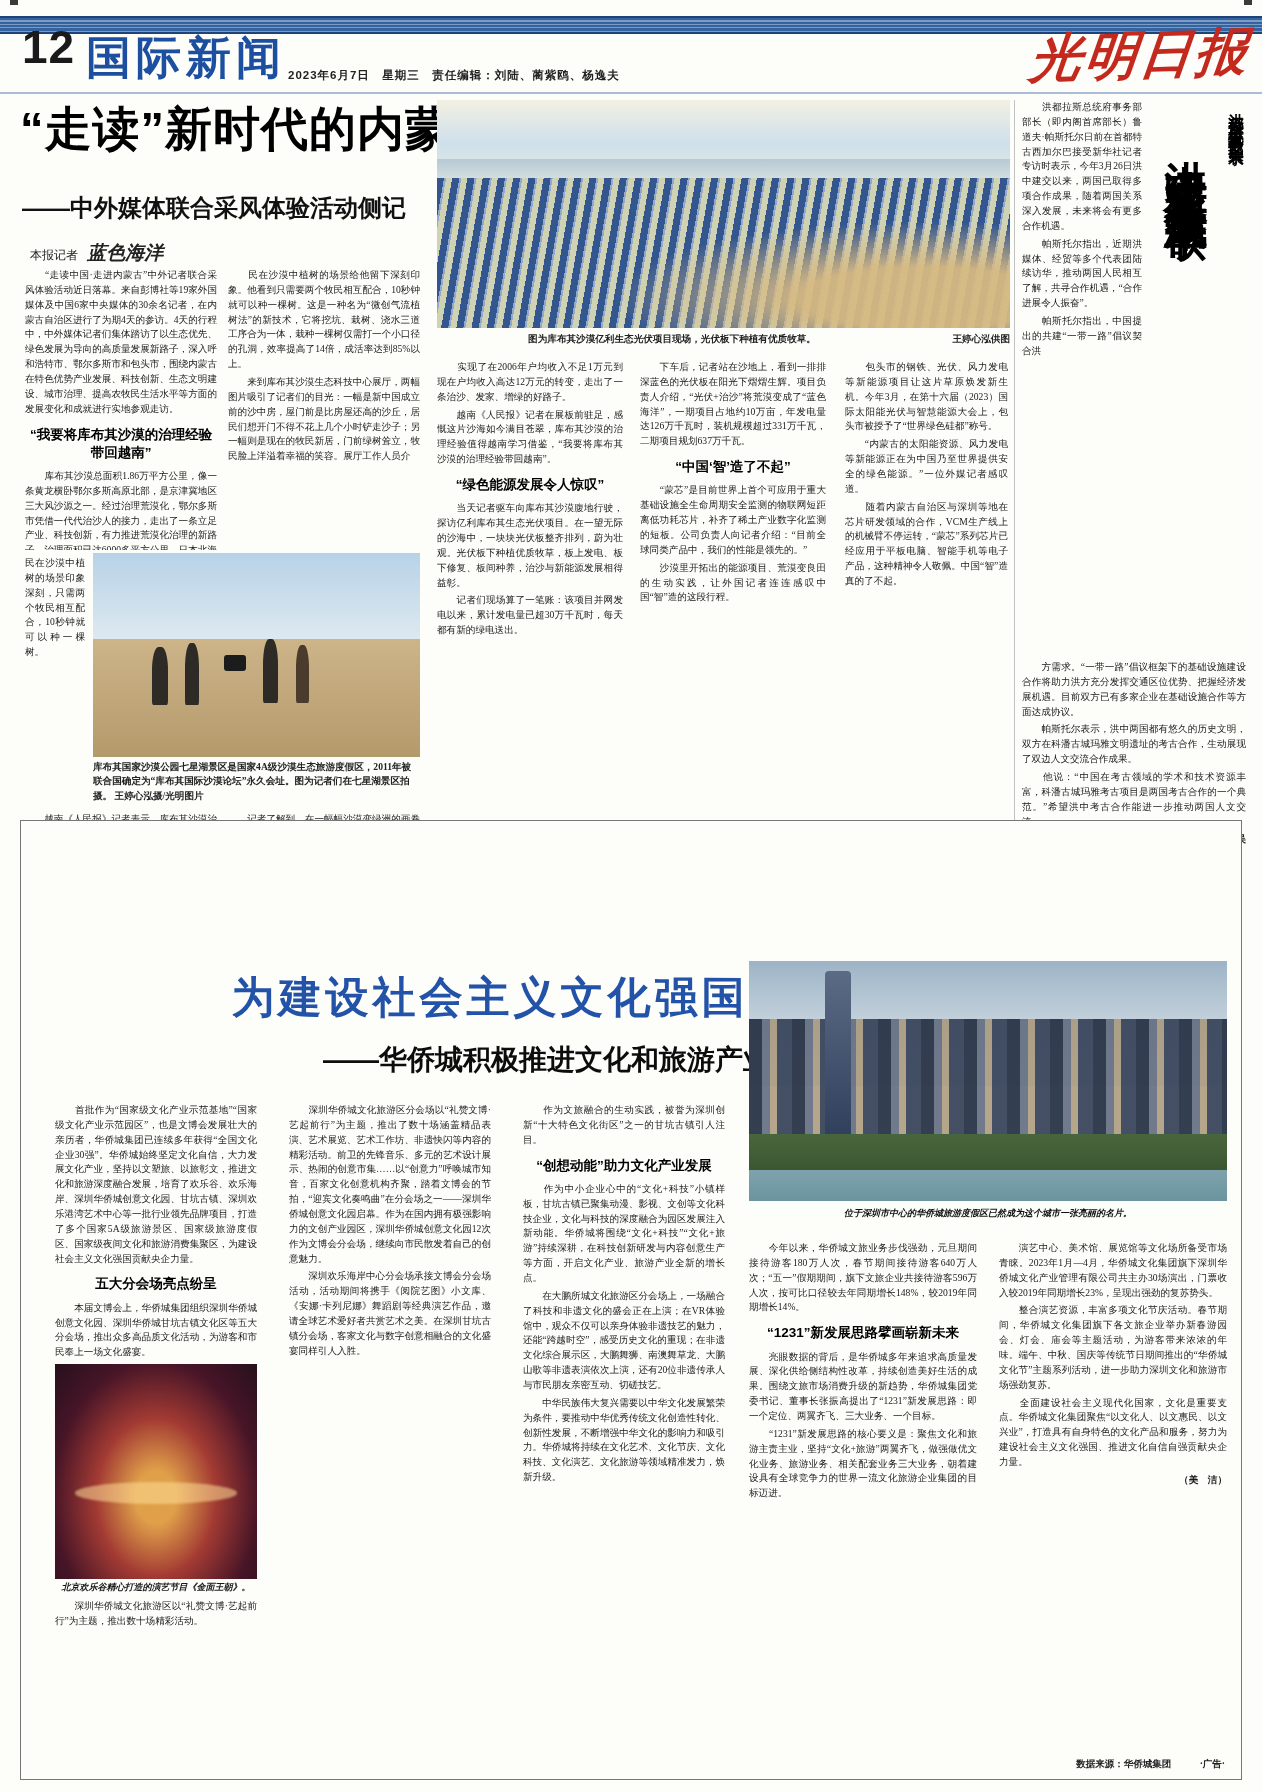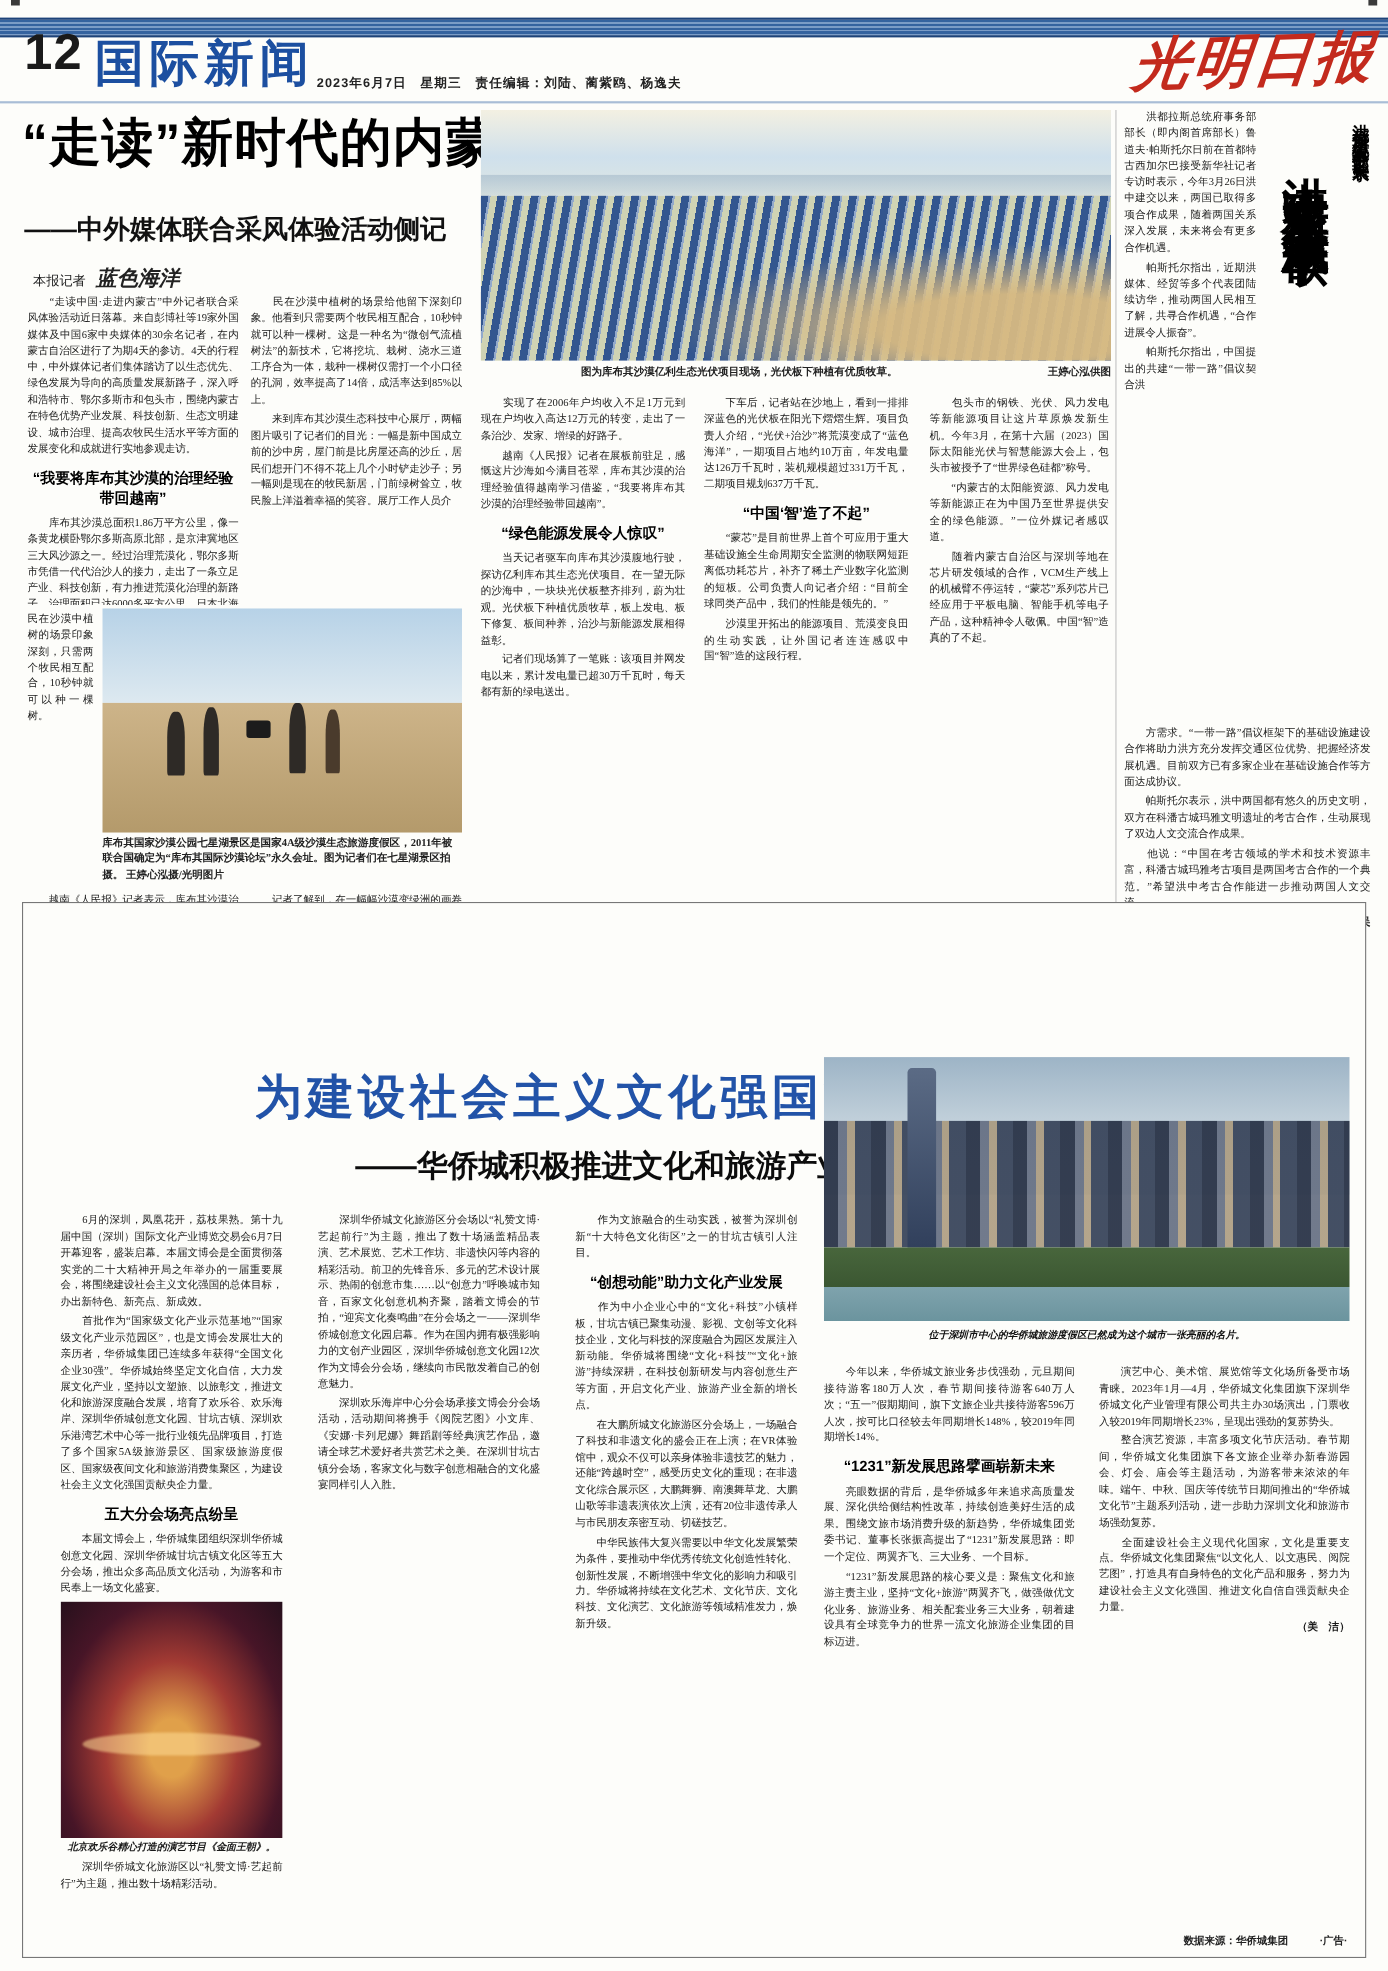--- a/index.html
+++ b/index.html
@@ -73,21 +73,21 @@
   .hn-body-bottom{position:absolute;left:0;top:566px;width:224px;height:212px;}
   .hn .col{position:static;}
   .attribution{font-weight:bold;text-align:right;}
 
   
   .adbox{position:absolute;left:20px;top:820px;width:1220px;height:958px;border:1px solid #777;background:#fdfdfa;}
   .ad-headline{position:absolute;left:0;top:148px;width:100%;text-align:center;
                font-size:43px;font-weight:900;color:#2253a8;letter-spacing:4px;}
   .ad-subtitle{position:absolute;left:0;top:220px;width:100%;text-align:center;
                font-size:28px;font-weight:800;color:#0c0c0c;}
-  .ad-footer{position:absolute;right:16px;bottom:8px;font-family:Liberation Sans, sans-serif;
+  .ad-footer{position:absolute;right:16px;bottom:8px;font-family:Liberation Serif, serif;
              font-size:9.5px;font-weight:bold;color:#222;text-align:right;}
   .ad-footer .admark{margin-left:26px;}
   .signoff{text-align:right;font-weight:bold;}
   .inphoto{position:relative;width:100%;overflow:hidden;margin:4px 0 2px;}
   .incaption{font-family:"Liberation Serif",serif;font-weight:bold;font-size:9px;text-align:center;
              font-style:italic;margin-bottom:4px;}
 </style>
 </head>
 <body>
 
@@ -196,21 +196,20 @@
     <div class="photo" style="left:728px;top:140px;width:478px;height:240px;">
       <div class="city-sky"></div>
       <div class="city-bld"></div>
       <div class="city-tower"></div>
       <div class="city-green"></div>
       <div class="city-water"></div>
     </div>
     <div class="incaption" style="position:absolute;left:728px;top:386px;width:478px;">位于深圳市中心的华侨城旅游度假区已然成为这个城市一张亮丽的名片。</div>
 
     <div class="col" style="left:34px;top:282px;width:202px;height:650px;">
-      <p>　　6月的深圳，凤凰花开，荔枝果熟。第十九届中国（深圳）国际文化产业博览交易会6月7日开幕迎客，盛装启幕。本届文博会是全面贯彻落实党的二十大精神开局之年举办的一届重要展会，将围绕建设社会主义文化强国的总体目标，办出新特色、新亮点、新成效。</p>
       <p>　　首批作为“国家级文化产业示范基地”“国家级文化产业示范园区”，也是文博会发展壮大的亲历者，华侨城集团已连续多年获得“全国文化企业30强”。华侨城始终坚定文化自信，大力发展文化产业，坚持以文塑旅、以旅彰文，推进文化和旅游深度融合发展，培育了欢乐谷、欢乐海岸、深圳华侨城创意文化园、甘坑古镇、深圳欢乐港湾艺术中心等一批行业领先品牌项目，打造了多个国家5A级旅游景区、国家级旅游度假区、国家级夜间文化和旅游消费集聚区，为建设社会主义文化强国贡献央企力量。</p>
       <div class="subhead">五大分会场亮点纷呈</div>
       <p>　　本届文博会上，华侨城集团组织深圳华侨城创意文化园、深圳华侨城甘坑古镇文化区等五大分会场，推出众多高品质文化活动，为游客和市民奉上一场文化盛宴。</p>
       <div class="inphoto" style="height:215px;">
         <div class="stage-bg"></div>
         <div class="stage-glow"></div>
       </div>
       <div class="incaption">北京欢乐谷精心打造的演艺节目《金面王朝》。</div>
       <p>　　深圳华侨城文化旅游区以“礼赞文博·艺起前行”为主题，推出数十场精彩活动。</p>
     </div>
@@ -231,21 +230,21 @@
     <div class="col" style="left:728px;top:420px;width:228px;height:512px;">
       <p>　　今年以来，华侨城文旅业务步伐强劲，元旦期间接待游客180万人次，春节期间接待游客640万人次；“五一”假期期间，旗下文旅企业共接待游客596万人次，按可比口径较去年同期增长148%，较2019年同期增长14%。</p>
       <div class="subhead">“1231”新发展思路擘画崭新未来</div>
       <p>　　亮眼数据的背后，是华侨城多年来追求高质量发展、深化供给侧结构性改革，持续创造美好生活的成果。围绕文旅市场消费升级的新趋势，华侨城集团党委书记、董事长张振高提出了“1231”新发展思路：即一个定位、两翼齐飞、三大业务、一个目标。</p>
       <p>　　“1231”新发展思路的核心要义是：聚焦文化和旅游主责主业，坚持“文化+旅游”两翼齐飞，做强做优文化业务、旅游业务、相关配套业务三大业务，朝着建设具有全球竞争力的世界一流文化旅游企业集团的目标迈进。</p>
     </div>
 
     <div class="col" style="left:978px;top:420px;width:228px;height:512px;">
       <p>　　演艺中心、美术馆、展览馆等文化场所备受市场青睐。2023年1月—4月，华侨城文化集团旗下深圳华侨城文化产业管理有限公司共主办30场演出，门票收入较2019年同期增长23%，呈现出强劲的复苏势头。</p>
       <p>　　整合演艺资源，丰富多项文化节庆活动。春节期间，华侨城文化集团旗下各文旅企业举办新春游园会、灯会、庙会等主题活动，为游客带来浓浓的年味。端午、中秋、国庆等传统节日期间推出的“华侨城文化节”主题系列活动，进一步助力深圳文化和旅游市场强劲复苏。</p>
-      <p>　　全面建设社会主义现代化国家，文化是重要支点。华侨城文化集团聚焦“以文化人、以文惠民、阅院艺图”，打造具有自身特色的文化产品和服务，努力为建设社会主义文化强国、推进文化自信自强贡献央企力量。</p>
+      <p>　　全面建设社会主义现代化国家，文化是重要支点。华侨城文化集团聚焦“以文化人、以文惠民、以文兴业”，打造具有自身特色的文化产品和服务，努力为建设社会主义文化强国、推进文化自信自强贡献央企力量。</p>
       <p class="signoff">（美　洁）</p>
     </div>
 
     <div class="ad-footer">
       <span>数据来源：华侨城集团</span>
       <span class="admark">·广告·</span>
     </div>
   </div>
 
 </div>

